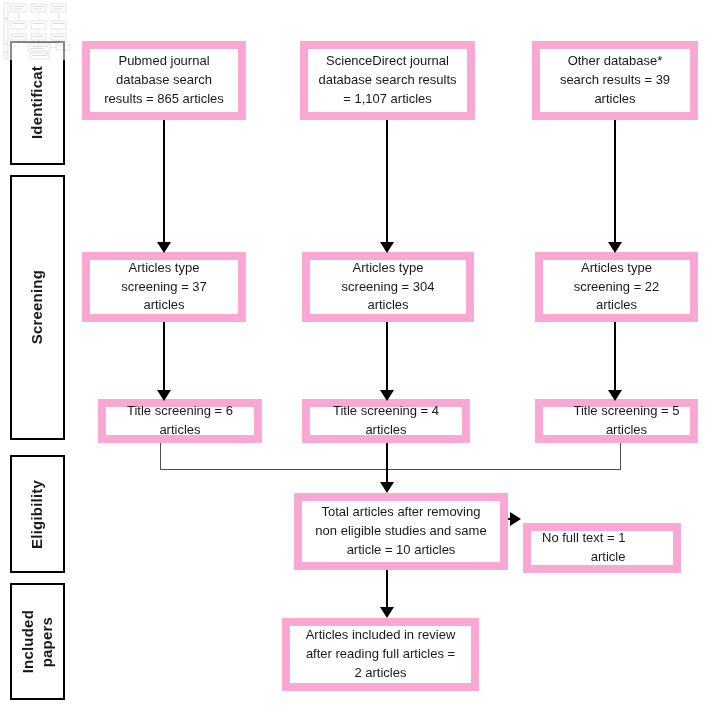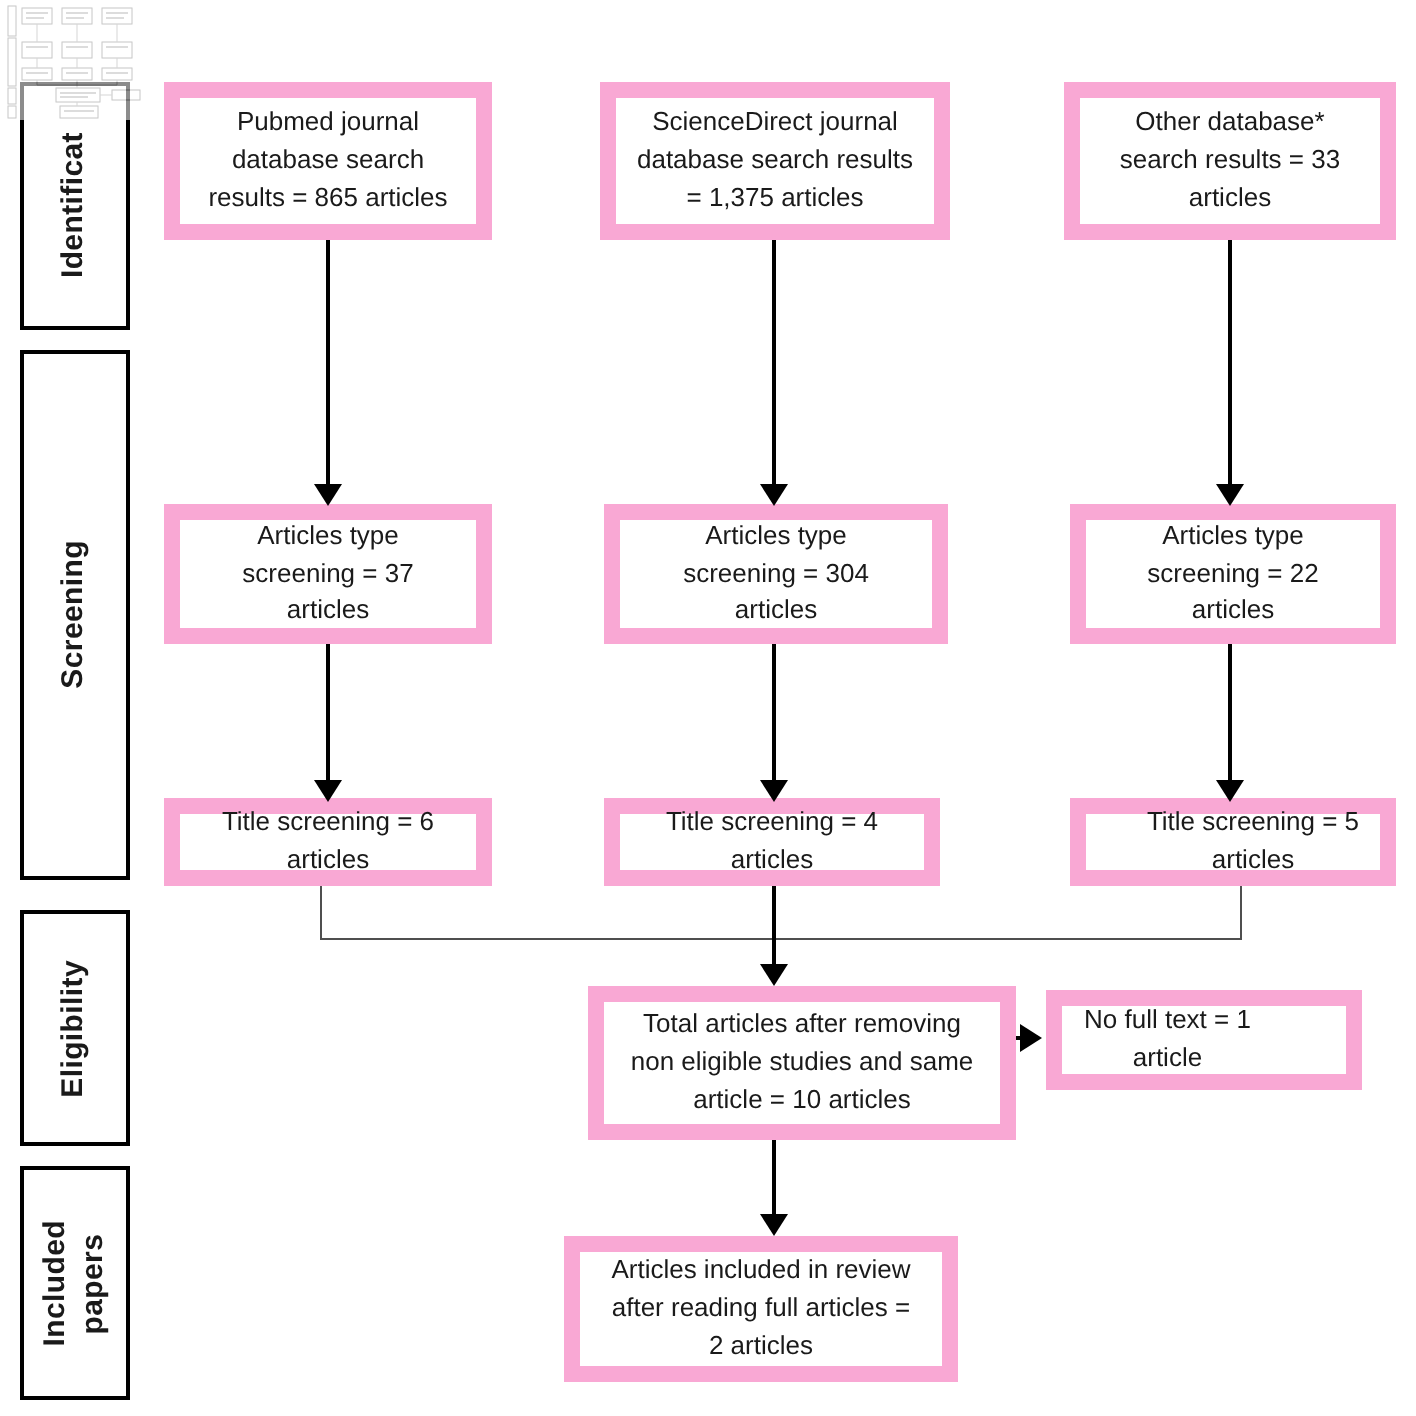--- a/index.html
+++ b/index.html
@@ -28,22 +28,23 @@
     justify-content: center;
     text-align: center;
     font-size: 13px;
     line-height: 1.45;
     padding: 4px 8px;
     white-space: pre-line;
     z-index: 5;
   }
   .box.left-text {
     justify-content: flex-start;
-    text-align: center;
+    text-align: right;
     padding-left: 11px;
+    margin-top: 28px;
   }
 
   
   .stage {
     position: absolute;
     box-sizing: border-box;
     background: #ffffff;
     border: 2px solid #000000;
     display: flex;
     align-items: center;
@@ -193,26 +194,26 @@
 
   <div class="box" style="left:82px; top:41px; width:164px; height:79px;">
     <span>Pubmed journal
 database search
 results = 865 articles</span>
   </div>
 
   <div class="box" style="left:300px; top:41px; width:175px; height:79px;">
     <span>ScienceDirect journal
 database search results
-= 1,375 articles</span>
+= 1,107 articles</span>
   </div>
 
   <div class="box" style="left:532px; top:41px; width:166px; height:79px;">
     <span>Other database*
-search results = 33
+search results = 39
 articles</span>
   </div>
 
   <div class="vline" style="left:163px; top:120px; height:124px;"></div>
   <div class="arrow-down" style="left:157px; top:242px;"></div>
 
   <div class="vline" style="left:386px; top:120px; height:124px;"></div>
   <div class="arrow-down" style="left:380px; top:242px;"></div>
 
   <div class="vline" style="left:614px; top:120px; height:124px;"></div>
@@ -238,21 +239,21 @@
 
   <div class="vline" style="left:163px; top:322px; height:72px;"></div>
   <div class="arrow-down" style="left:157px; top:390px;"></div>
 
   <div class="vline" style="left:386px; top:322px; height:72px;"></div>
   <div class="arrow-down" style="left:380px; top:390px;"></div>
 
   <div class="vline" style="left:614px; top:322px; height:72px;"></div>
   <div class="arrow-down" style="left:608px; top:390px;"></div>
 
-  <div class="box" style="left:82px; top:399px; width:164px; height:44px;">
+  <div class="box" style="left:98px; top:399px; width:164px; height:44px;">
     <span>Title screening = 6
 articles</span>
   </div>
 
   <div class="box" style="left:302px; top:399px; width:168px; height:44px;">
     <span>Title screening = 4
 articles</span>
   </div>
 
   <div class="box" style="left:535px; top:399px; width:163px; height:44px;padding-left:28px;">

